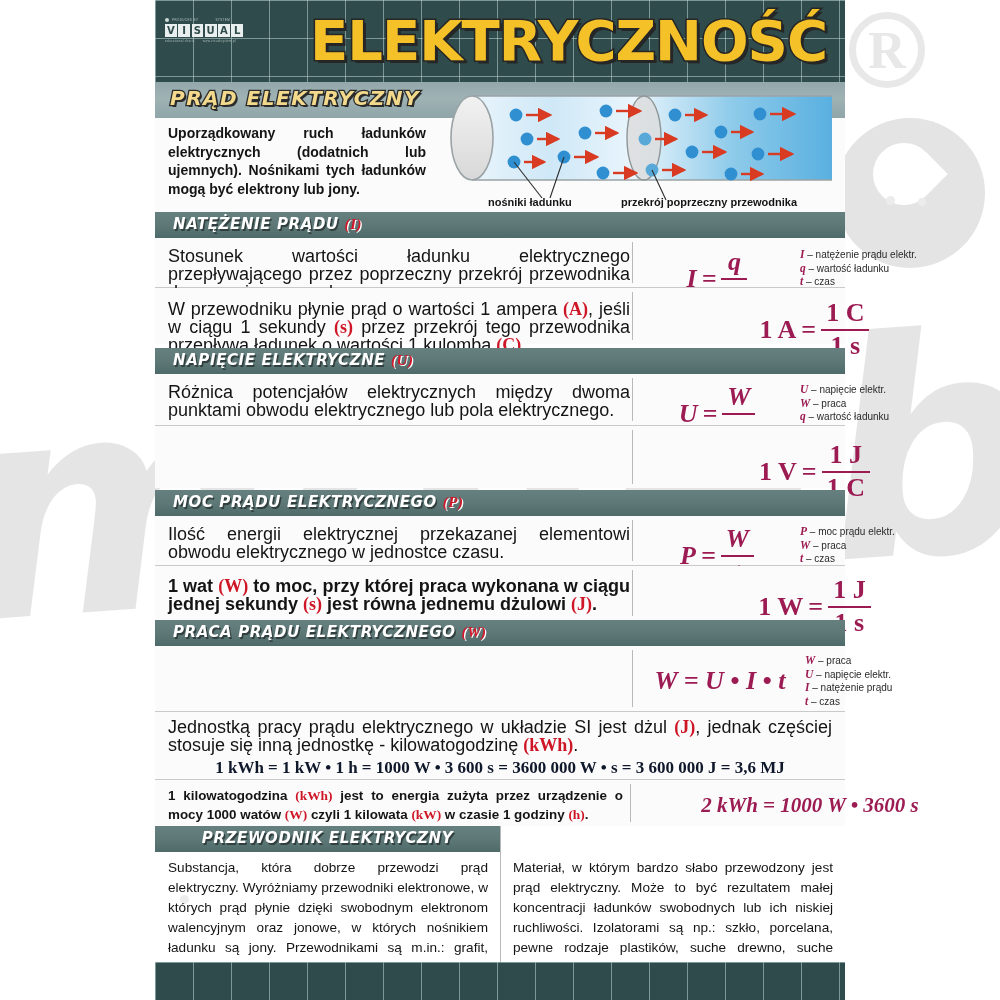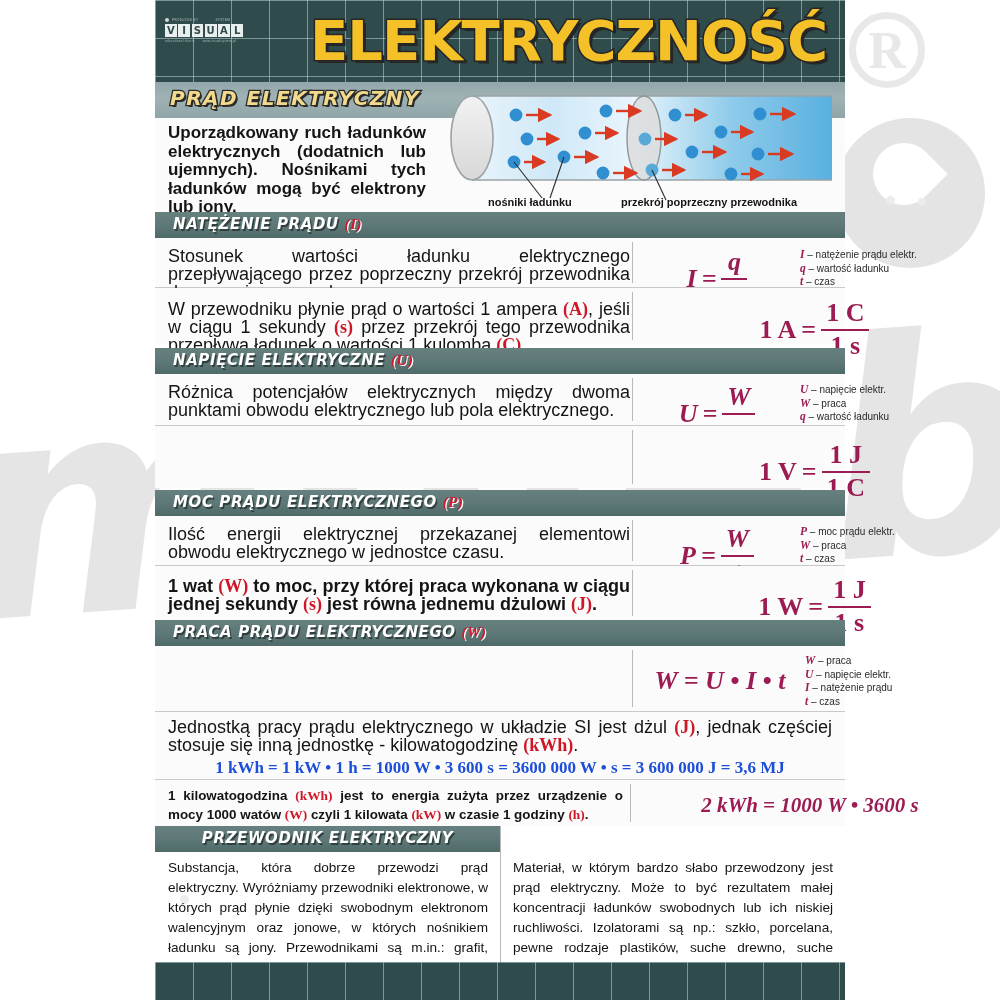--- a/index.html
+++ b/index.html
@@ -96,21 +96,21 @@
     white-space: nowrap;
   }
 
   
   #intro-body {
     position:absolute; left:155px; top:118px; width:690px; height:94px;
     background:#fbfbfb;
   }
   #intro-text {
     position:absolute; left:168px; top:124px; width:258px;
-    font-size:17px; font-weight:bold; line-height:18.5px;
+    font-size:14px; font-weight:bold; line-height:18.5px;
     color:#141414; text-align:justify;
     font-family:"Liberation Sans", sans-serif;
   }
 
   
   #diagram { position:absolute; left:440px; top:84px; width:400px; height:128px; }
   .dg-label {
     position:absolute; font-size:11px; font-weight:bold; color:#141414;
     white-space:nowrap; font-family:"Liberation Sans", sans-serif;
   }
@@ -167,21 +167,21 @@
     font-family:"Liberation Sans", sans-serif;
   }
   .legend .lsym {
     color:#9b1b52; font-weight:bold; font-style:italic;
     font-family:"Liberation Serif", serif; font-size:11.5px;
   }
 
   
   .eq-line {
     position:absolute; left:155px; width:690px; text-align:center;
-    color:#1d4ed8; font-weight:bold; font-size:17px;
+    color:#0f172a; font-weight:bold; font-size:17px;
     font-family:"Liberation Serif", serif; white-space:nowrap;
   }
 
   
   .col-head {
     position:absolute; height:26px;
     background: linear-gradient(to bottom, #66807f 0%, #5d7877 50%, #4e6a69 100%);
   }
   .col-head span {
     display:block; width:100%; text-align:center; margin-top:3px;

